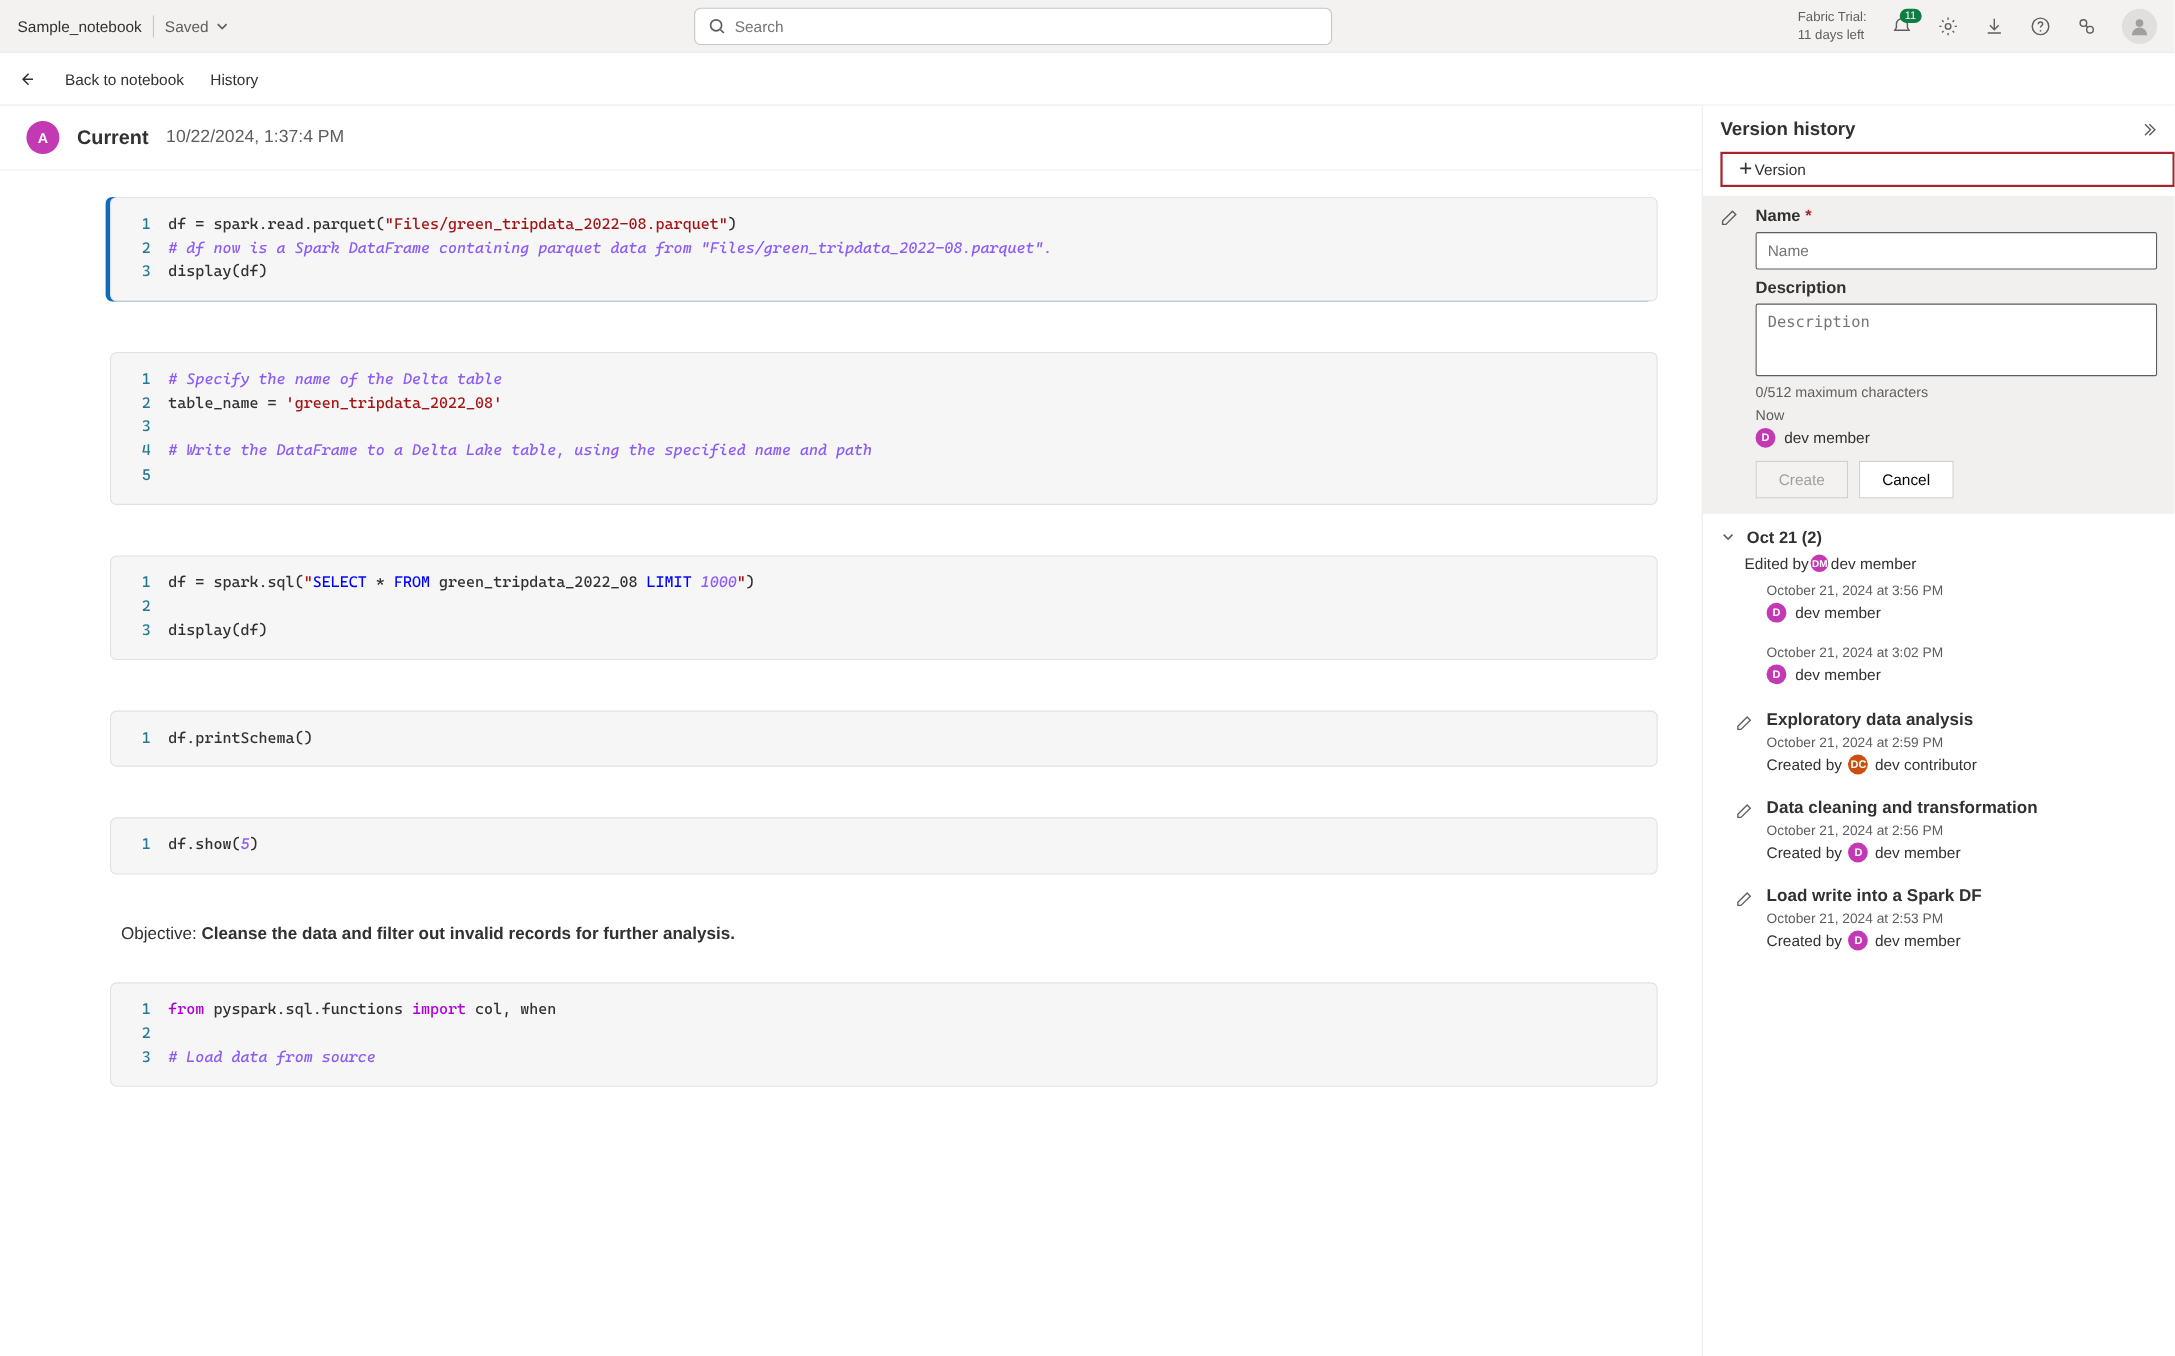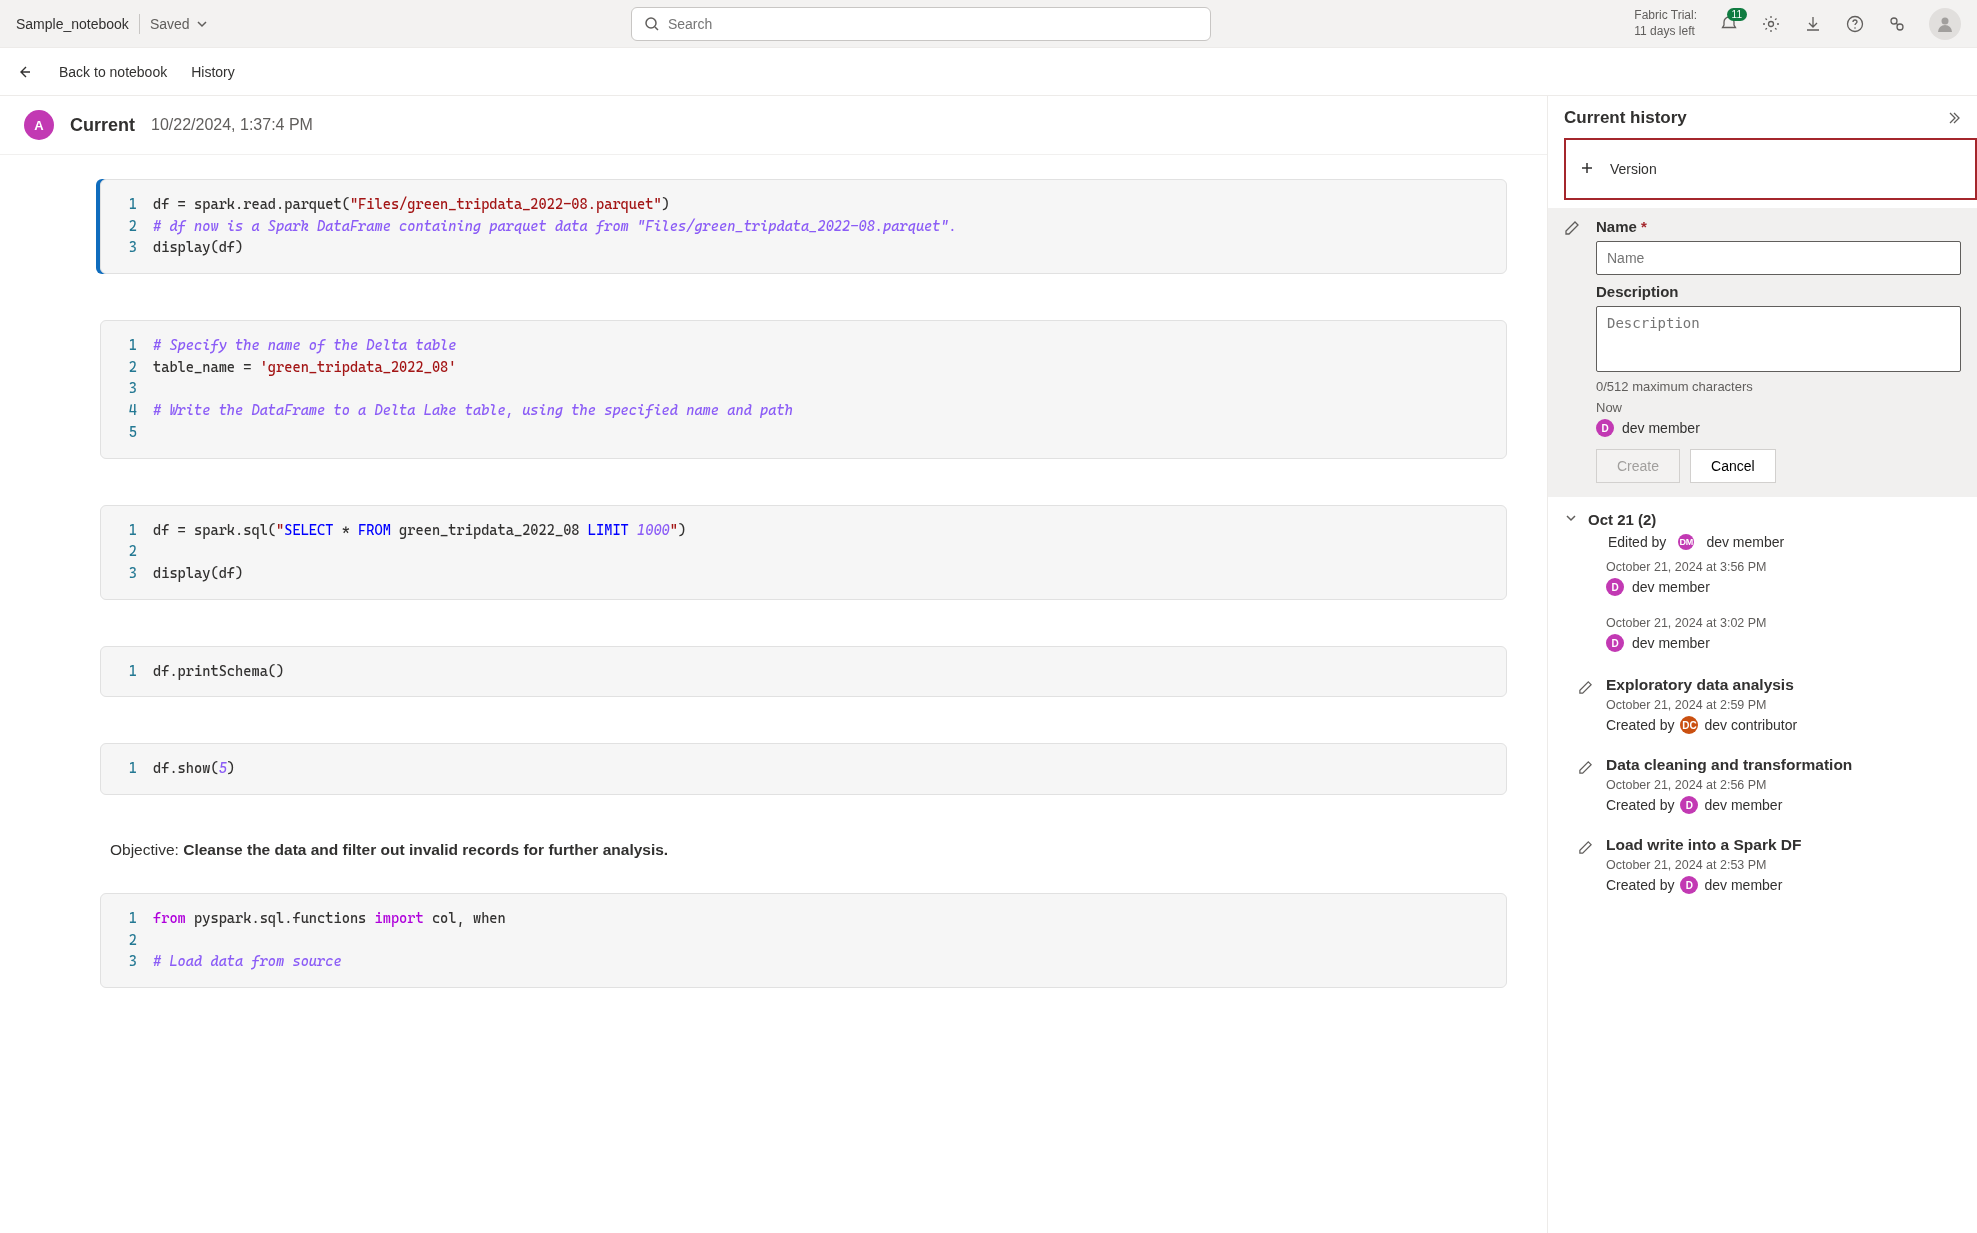--- a/index.html
+++ b/index.html
@@ -46,42 +46,42 @@
 
 .c-comment { color: #8b5cf6; font-style: italic; }
 .c-string  { color: #a31515; }
 .c-keyword { color: #0000ff; }
 .c-keyword2 { color: #af00db; }
 
 
 .panel { width: 430px; border-left: 1px solid #edebe9; display: flex; flex-direction: column; background: #fff; }
 .panel-head { padding: 12px 16px 10px 16px; display: flex; align-items: center; justify-content: space-between; }
 .panel-title { font-size: 17px; font-weight: 600; }
-.ver-btn { display: inline-flex; align-items: flex-start; gap: 16px; border: 2px solid #a4262c; color: #323130; padding: 21px 14px; margin: 0 0 8px 16px; background: #fff; cursor: pointer; font-size: 14px; }
+.ver-btn { display: inline-flex; align-items: flex-start; gap: 1px; border: 2px solid #a4262c; color: #323130; padding: 6px 14px; margin: 0 0 8px 16px; background: #fff; cursor: pointer; font-size: 14px; }
 
 .form-block { background: #f1f0ef; padding: 10px 16px 14px 48px; position: relative; }
 .edit-icon-abs { position: absolute; left: 16px; top: 12px; color: #605e5c; }
 .lbl { font-size: 15px; font-weight: 600; margin-bottom: 6px; }
 .req { color: #a4262c; }
 .text-input { width: 100%; border: 1px solid #605e5c; border-radius: 2px; padding: 8px 10px; font-size: 14px; background: #fff; }
 textarea.text-input { height: 66px; resize: none; }
 .helper { font-size: 13px; color: #605e5c; margin-top: 4px; }
 .now-row { margin-top: 6px; font-size: 13px; color: #605e5c; }
 .member-row { display: flex; align-items: center; gap: 8px; margin-top: 4px; }
 .mini-avatar { width: 18px; height: 18px; border-radius: 50%; background: #c239b3; color: #fff; font-size: 10px; display: flex; align-items: center; justify-content: center; font-weight: 600; }
 .mini-avatar.orange { background: #ca5010; }
 .btn-row { display: flex; gap: 10px; margin-top: 12px; }
 .btn { padding: 8px 20px; border: 1px solid #d2d0ce; background: #fff; cursor: pointer; font-size: 14px; }
 .btn.disabled { color: #a19f9d; background: #f3f2f1; cursor: default; }
 
 .vh-scroll { flex: 1; overflow-y: auto; padding: 8px 16px 20px 16px; }
 .group-head { display: flex; gap: 10px; padding: 6px 0; }
 .chev-sm { color: #605e5c; }
 .group-title { font-weight: 600; font-size: 15px; }
-.group-sub { font-size: 14px; color: #323130; margin-left: 44px; display: flex; align-items: center; gap: 12px; }
+.group-sub { font-size: 14px; color: #323130; margin-left: 22px; display: flex; align-items: center; gap: 2px; }
 .ver-item { padding: 10px 0 10px 42px; position: relative; }
 .ver-time { font-size: 12.5px; color: #605e5c; margin-bottom: 4px; }
 .ver-author { display: flex; align-items: center; gap: 8px; font-size: 14px; }
 .named-ver { padding: 14px 0 8px 42px; position: relative; }
 .named-ver .edit-ic { position: absolute; left: 14px; top: 18px; color: #605e5c; }
 .named-title { font-weight: 600; font-size: 15.5px; margin-bottom: 4px; }
 .named-desc { font-size: 13.5px; color: #605e5c; line-height: 1.4; margin-bottom: 6px; }
 .created-by { font-size: 14px; display: flex; align-items: center; gap: 6px; margin-top: 4px; }
 
 svg { display: block; }
@@ -260,21 +260,21 @@
               <span class="code-text c-comment"># Load data from source</span>
             </div>
         </div>
 
       </div>
     </div>
   </div>
 
   <div class="panel">
     <div class="panel-head">
-      <span class="panel-title">Current history</span>
+      <span class="panel-title">Version history</span>
       <span>
         <svg width="16" height="16" viewBox="0 0 16 16">
             <path d="M5 3l5 5-5 5M9 3l5 5-5 5" stroke="#605e5c" stroke-width="1.3" fill="none"></path>
           </svg>
       </span>
     </div>
     <button class="ver-btn">
       <svg width="14" height="14" viewBox="0 0 14 14">
           <path d="M7 2v10M2 7h10" stroke="#323130" stroke-width="1.5"></path>
         </svg>

